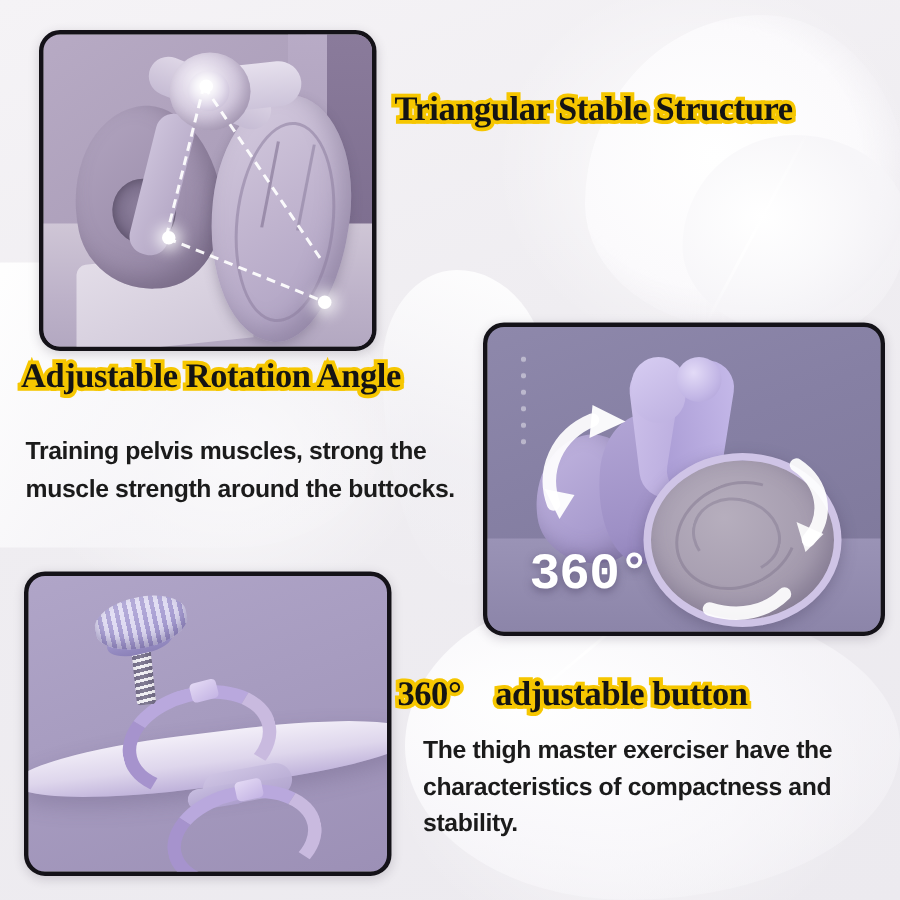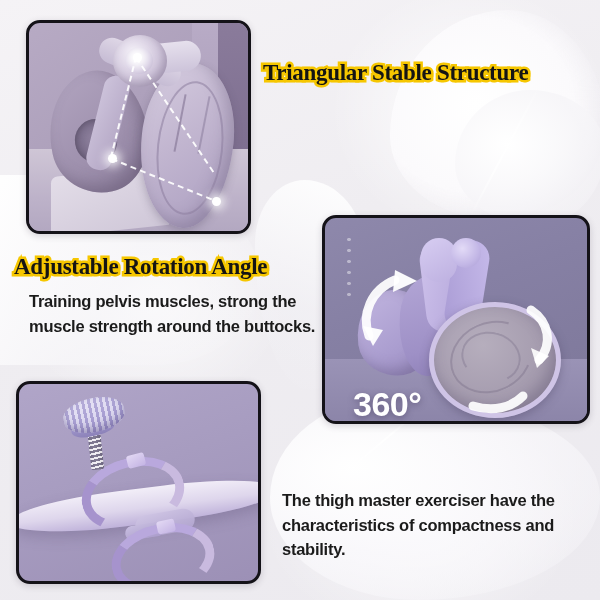--- a/index.html
+++ b/index.html
@@ -377,30 +377,30 @@
     font-weight: bold;
     font-size: 16.5px;
     line-height: 24.5px;
     color: #1b1b1b;
     letter-spacing: -0.25px;
   }
 
   #headline-triangle { left: 263px; top: 58px; }
   #body-triangle     { left: 265px; top: 95px; width: 330px; }
 
-  #headline-rotation { left: 14px;  top: 252px; text-align: center; }
-  #body-rotation     { left: 17px;  top: 289px; width: 290px; margin-left: 12px; }
+  #headline-rotation { left: 14px;  top: 236px; text-align: center; }
+  #body-rotation     { left: 17px;  top: 289px; width: 290px; }
 
   #headline-button   { left: 265px; top: 448px; }
   #body-button       { left: 282px; top: 488px; width: 328px; }
 
   .badge-360 {
     position: absolute;
-    left: 28px; bottom: 0;
-    font-family: Liberation Sans, sans-serif;
+    left: 28px; bottom: 20px;
+    font-family: Liberation Mono, monospace;
     font-weight: bold;
     font-size: 34px;
     line-height: 34px;
     color: #ffffff;
     letter-spacing: -0.5px;
     text-shadow: 0 2px 6px rgba(70,60,95,0.55);
     text-align: right;
   }
 </style>
 </head>
@@ -490,15 +490,16 @@
       <div class="p3-screw-collar"></div>
       <div class="p3-screw-head"></div>
     </div>
   </div>
 
   <div class="text-block headline" id="headline-triangle">Triangular Stable Structure</div>
 
   <div class="text-block headline" id="headline-rotation">Adjustable Rotation Angle</div>
   <div class="text-block body-text" id="body-rotation">Training pelvis muscles, strong the muscle strength around the buttocks.</div>
 
+  <div class="text-block headline" id="headline-button">360° adjustable button</div>
   <div class="text-block body-text" id="body-button">The thigh master exerciser have the characteristics of compactness and stability.</div>
 
 </div>
 
 </body></html>

